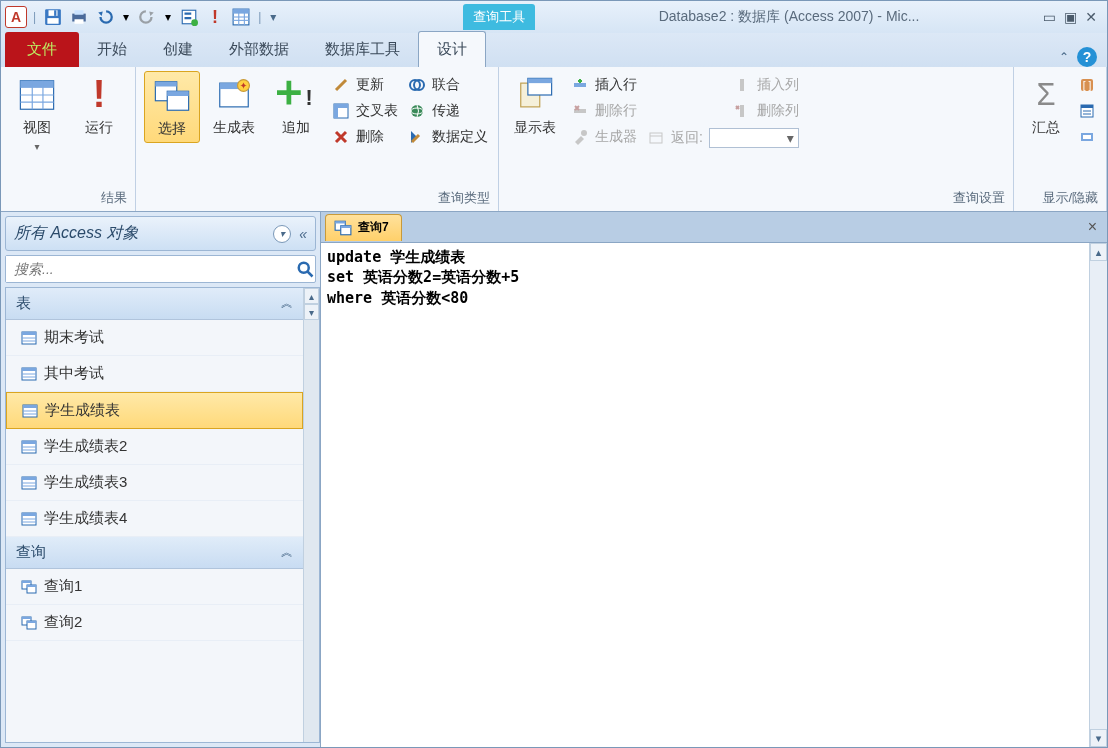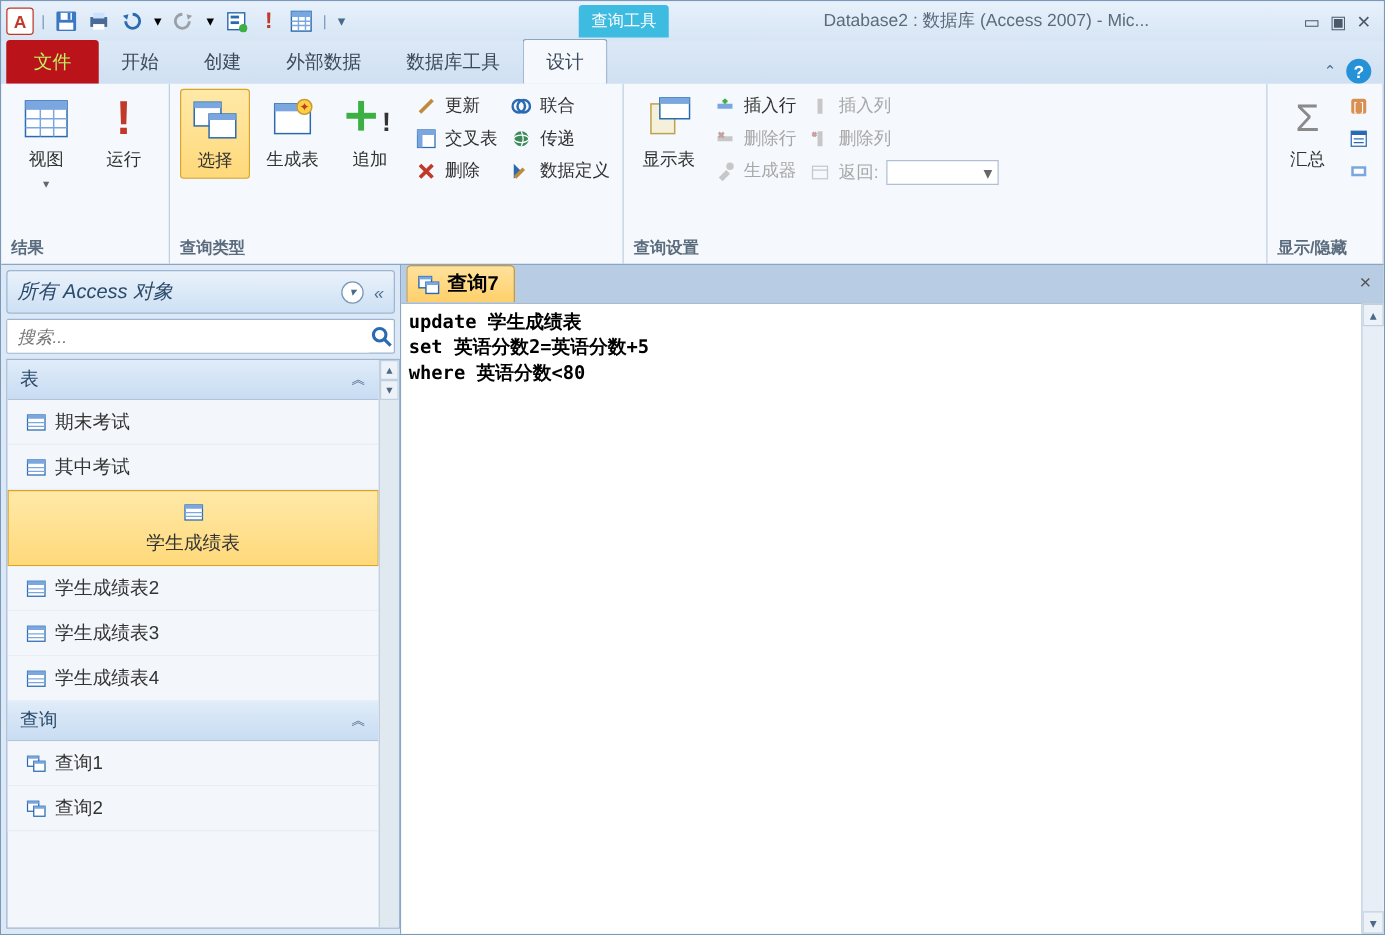--- a/index.html
+++ b/index.html
@@ -19,30 +19,30 @@
   .ribbon-tabs { display:flex; align-items:flex-end; height: 34px; background: linear-gradient(#dce8f6,#d0e0f2); padding-left: 4px; }
   .ribbon-tab { padding: 8px 18px; font-size: 15px; color:#3b4a5a; }
   .ribbon-tab.file { background:#BA141A; color:#bef264; border-radius:3px 3px 0 0; padding: 8px 22px; }
   .ribbon-tab.active { background:#f5f8fc; border:1px solid #8ba6c4; border-bottom:none; border-radius:3px 3px 0 0; color:#3b4a5a; }
   .ribbon-right { margin-left:auto; display:flex; align-items:center; gap:8px; padding-right:10px; }
   .help-icon { width:20px; height:20px; border-radius:50%; background:#2591d6; color:#fff; display:flex; align-items:center; justify-content:center; font-size:14px; font-weight:bold; }
   
   .ribbon-body { display:flex; height: 145px; background:#f5f8fc; border-bottom:1px solid #8ba6c4; }
   .group { border-right:1px solid #c0d0e4; display:flex; flex-direction:column; padding: 4px 8px 2px 8px; }
   .group-content { flex:1; display:flex; align-items:flex-start; gap:6px; }
-  .group-label { text-align:left; color:#5a6b7d; font-size:13px; padding:2px 0;font-weight:bold; }
+  .group-label { text-align:right; color:#5a6b7d; font-size:13px; padding:2px 0; }
   .bigbtn { display:flex; flex-direction:column; align-items:center; justify-content:flex-start; gap:4px; width: 56px; padding:4px 0; font-size:14px; color:#333; border-radius:3px; }
   .bigbtn.selected { background:linear-gradient(#ffe9a8,#ffd97a); border:1px solid #daa520; }
   .bigbtn .ico { width: 40px; height: 40px; display:flex; align-items:center; justify-content:center; }
   .bigbtn .ico svg { width:38px; height:38px; }
   .smallcol { display:flex; flex-direction:column; gap:6px; justify-content:center; padding:4px 0; }
   .smallbtn { display:flex; align-items:center; gap:6px; font-size:14px; color:#333; padding:1px 2px; }
   .smallbtn .sico { width:18px; height:18px; display:flex; align-items:center; justify-content:center; }
   .smallbtn .sico svg { width:16px; height:16px; }
-  .smallbtn.disabled { color:#a7a7a7; }
+  .smallbtn.disabled { color:#a7a7a7;justify-content:flex-end; }
   .returnbox { display:flex; align-items:center; gap:6px; }
   .returnbox .combo { width:90px; height:20px; border:1px solid #b0c0d4; background:#fff; display:flex; justify-content:flex-end; align-items:center; padding:0 4px; color:#666; }
   
   .mainarea { flex:1; display:flex; min-height:0; background:#e8eef6; }
   .navpane { width: 320px; display:flex; flex-direction:column; border-right:1px solid #8ba6c4; background:#dce8f6; }
   .nav-header { background:linear-gradient(#eaf2fb,#cde0f4); border:1px solid #9cb6d4; margin:4px; border-radius:3px; display:flex; align-items:center; padding:6px 8px; font-size:16px; color:#2a4a6a;font-style:italic; }
   .nav-header .spacer { flex:1; }
   .nav-header .circ { width:18px; height:18px; border:1px solid #7a98b8; border-radius:50%; display:flex; align-items:center; justify-content:center; font-size:10px; color:#4a6a8a; background:#fff; }
   .nav-header .coll { font-size:14px; color:#4a6a8a; margin-left:8px; }
   .searchrow { margin: 0 4px 4px 4px; display:flex; align-items:center; border:1px solid #9cb6d4; background:#fff; border-radius:2px; }
@@ -50,25 +50,25 @@
   .searchrow .mag { width:20px; height:20px; display:flex; align-items:center; justify-content:center; }
   .nav-scroll { flex:1; overflow:hidden; position:relative; margin: 0 0 4px 4px; border:1px solid #9cb6d4; background:#f3f6fa; }
   .nav-list { position:absolute; left:0; top:0; right:16px; bottom:0; overflow:hidden; }
   .nav-sbar { position:absolute; right:0; top:0; width:16px; bottom:0; background:#e0e8f0; border-left:1px solid #c0d0e0; }
   .nav-sbar .arr { height:16px; display:flex; align-items:center; justify-content:center; color:#4a6a8a; font-size:10px; background:#edf2f8; border:1px solid #c0d0e0; }
   .nav-cat { background:linear-gradient(#e0ecf9,#c8dcf2); padding:6px 10px; font-size:15px; color:#2a4a6a; display:flex; align-items:center; border-bottom:1px solid #b0c4dc; }
   .nav-cat .chev { margin-left:auto; font-size:12px; color:#4a6a8a; }
   .nav-item { display:flex; align-items:center; gap:6px; padding:8px 14px; font-size:15px; color:#333; background:#f3f6fa; border-bottom:1px solid #e8eef6; }
   .nav-item .nico { width:18px; height:18px; display:flex; align-items:center; justify-content:center; }
   .nav-item .nico svg { width:16px; height:16px; }
-  .nav-item.selected { background:linear-gradient(#ffe9a8,#ffd97a); border:1px solid #daa520;flex-direction:column; }
+  .nav-item.selected { background:linear-gradient(#ffe9a8,#ffd97a); border:1px solid #daa520; }
   
   .docarea { flex:1; display:flex; flex-direction:column; min-width:0; }
   .doctabrow { display:flex; align-items:center; background:#b8cde4; height:30px; padding:0 4px; }
-  .doctab { display:flex; align-items:center; gap:6px; background:linear-gradient(#ffe19c,#ffd06a); border:1px solid #c89a3a; border-bottom:none; border-radius:4px 4px 0 0; padding:4px 12px 4px 8px; font-size:16px; font-weight:bold; }
+  .doctab { display:flex; align-items:center; gap:6px; background:linear-gradient(#ffe19c,#ffd06a); border:1px solid #c89a3a; border-bottom:none; border-radius:4px 4px 0 0; padding:4px 12px 4px 8px; font-size:12px; font-weight:bold; }
   .doctab .dico { width:18px; height:18px; display:flex; align-items:center; justify-content:center; }
   .doctabrow .close { margin-left:auto; color:#555; font-size:16px; padding:0 6px; }
   .sqlpane { flex:1; display:flex; background:#fff; border-top:1px solid #8ba6c4; position:relative; min-height:0; }
   .sqltext { flex:1; padding:4px 6px; font-family: "SimSun", monospace; font-size:15px; line-height:1.35; white-space:pre; color:#000; font-weight:bold; }
   .sql-sbar { width:18px; background:#e8eef6; border-left:1px solid #c0d0e0; display:flex; flex-direction:column; }
   .sql-sbar .arr { height:18px; display:flex; align-items:center; justify-content:center; color:#4a6a8a; font-size:11px; background:#edf2f8; border:1px solid #c0d0e0; }
   .sql-sbar .track { flex:1; }
   
   .statusbar { height:26px; background:linear-gradient(#e8f1fb,#d0e0f2); border-top:1px solid #8ba6c4; display:flex; align-items:center; padding:0 8px; font-size:13px; color:#333; }
   .statusbar .spacer { flex:1; }

